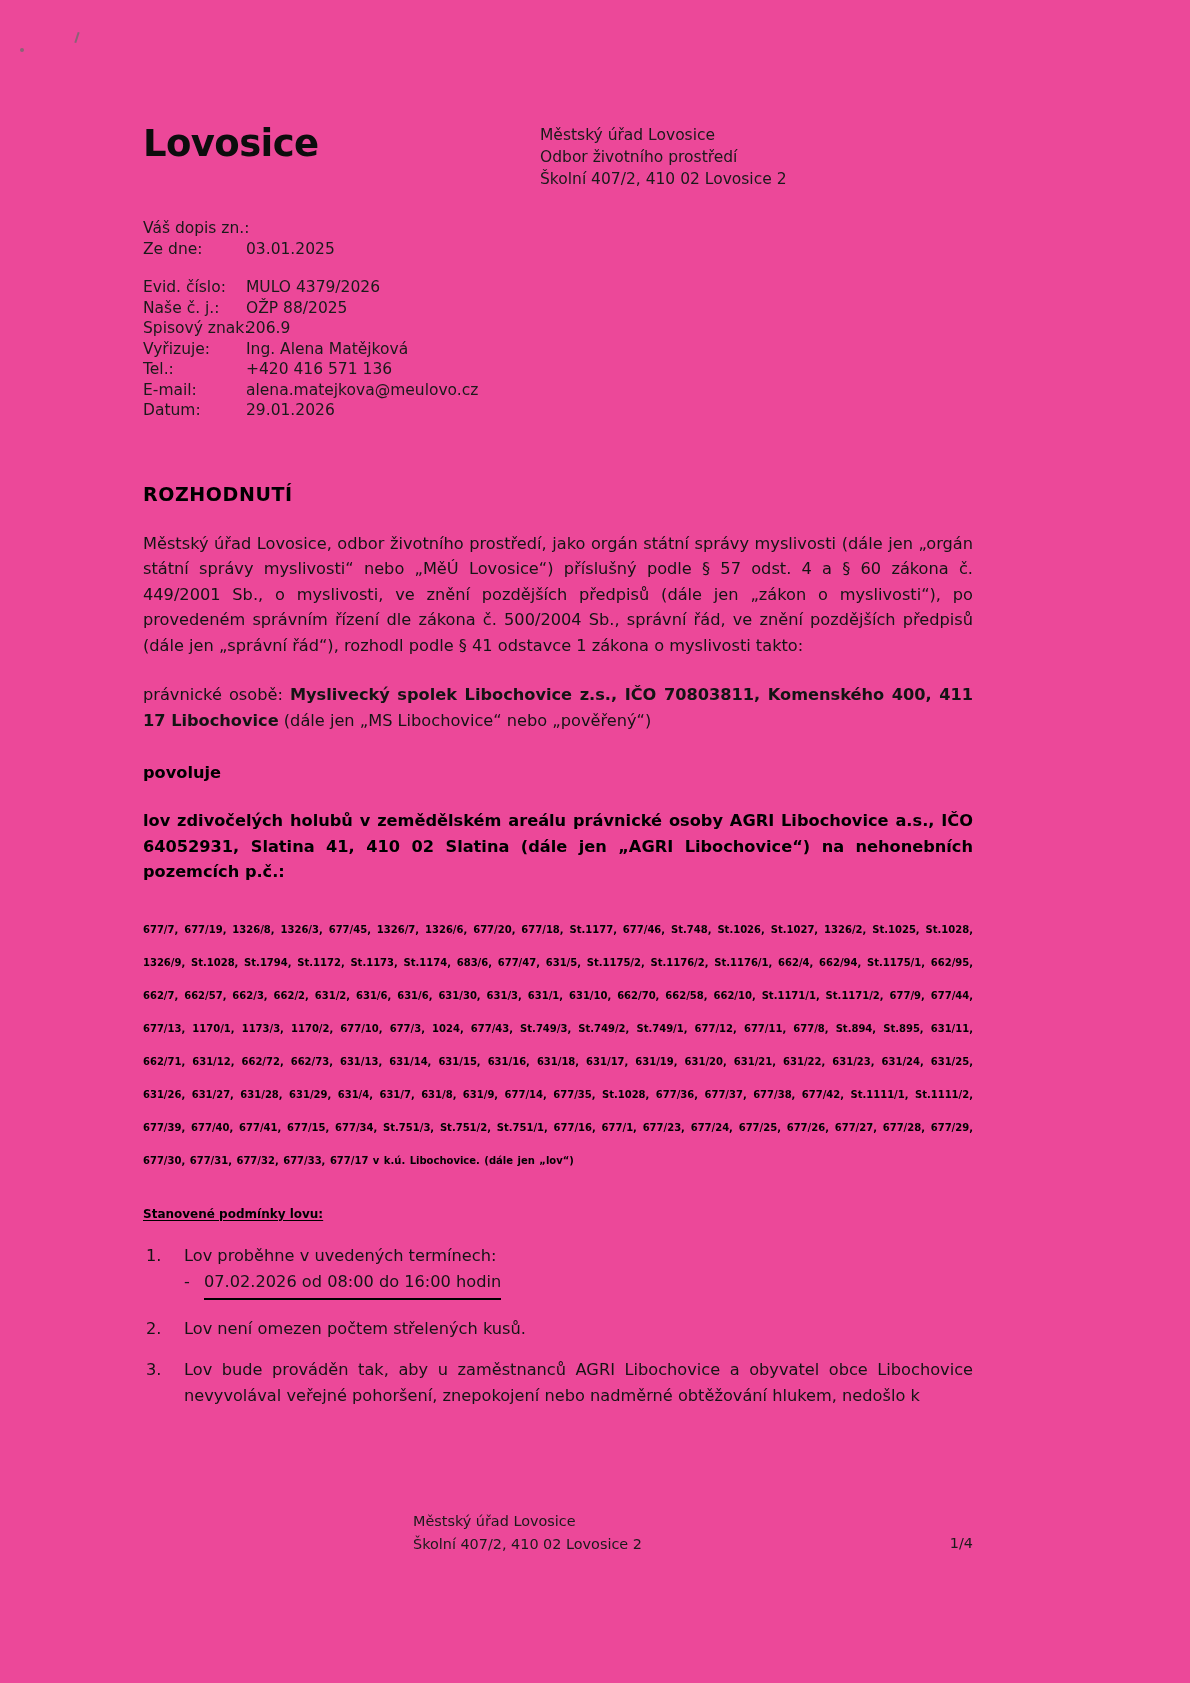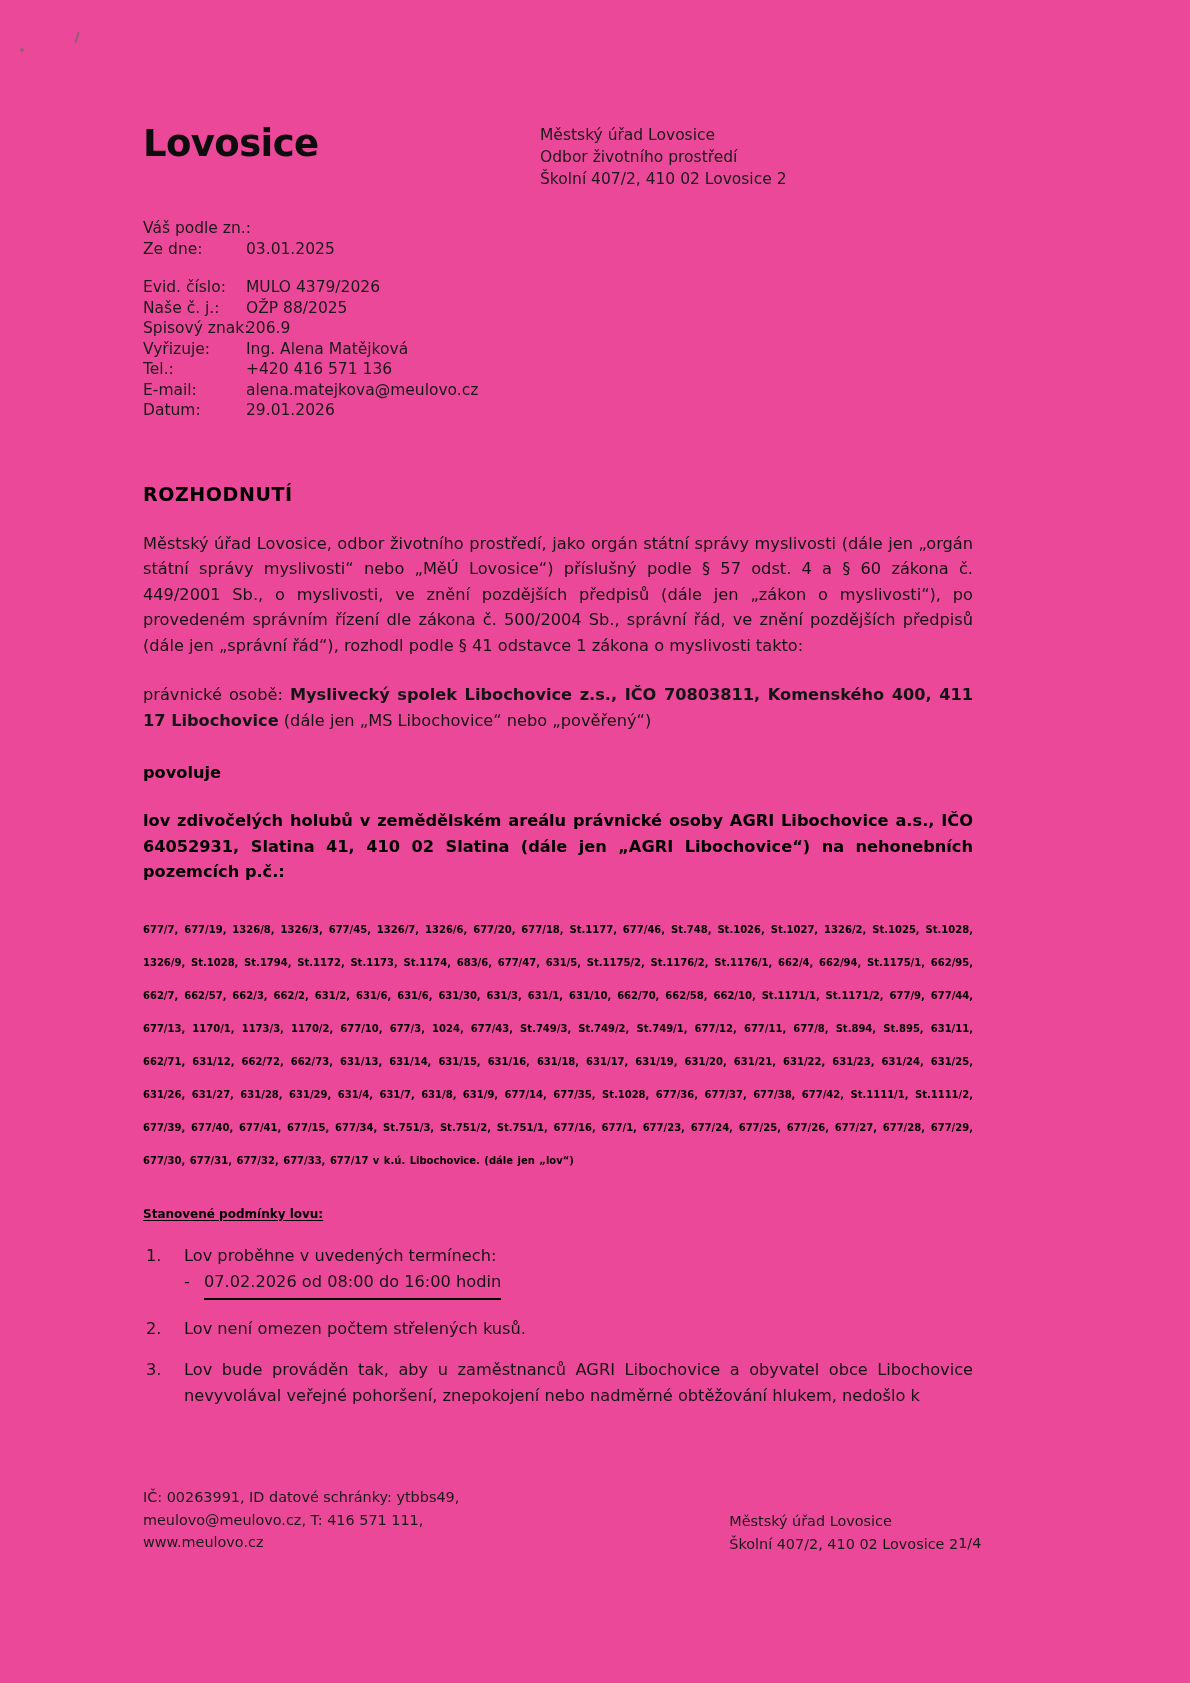--- a/index.html
+++ b/index.html
@@ -212,21 +212,21 @@
       <div class="logo">Lovosice</div>
       <div class="office-block">
         <div>Městský úřad Lovosice</div>
         <div>Odbor životního prostředí</div>
         <div>Školní 407/2, 410 02 Lovosice 2</div>
       </div>
     </div>
 
     <div class="meta">
       <div class="meta-row">
-        <span class="meta-label">Váš podle zn.:</span>
+        <span class="meta-label">Váš dopis zn.:</span>
         <span class="meta-value"></span>
       </div>
       <div class="meta-row">
         <span class="meta-label">Ze dne:</span>
         <span class="meta-value">03.01.2025</span>
       </div>
 
       <div class="meta-gap"></div>
 
       <div class="meta-row">
@@ -289,25 +289,20 @@
       <li>
         <span class="num">3.</span>
         <span>Lov bude prováděn tak, aby u zaměstnanců AGRI Libochovice a obyvatel obce Libochovice nevyvolával veřejné pohoršení, znepokojení nebo nadměrné obtěžování hlukem, nedošlo k</span>
       </li>
     </ol>
 
   </div>
 
   <div class="footer">
     <div class="footer-inner">
-      <div class="footer-left">
-        <div>IČ: 00263991, ID datové schránky: ytbbs49,</div>
-        <div>meulovo@meulovo.cz, T: 416 571 111,</div>
-        <div>www.meulovo.cz</div>
-      </div>
       <div class="footer-mid">
         <div>Městský úřad Lovosice</div>
         <div>Školní 407/2, 410 02 Lovosice 2</div>
       </div>
       <div class="footer-page">1/4</div>
     </div>
   </div>
 
 </div>
 

